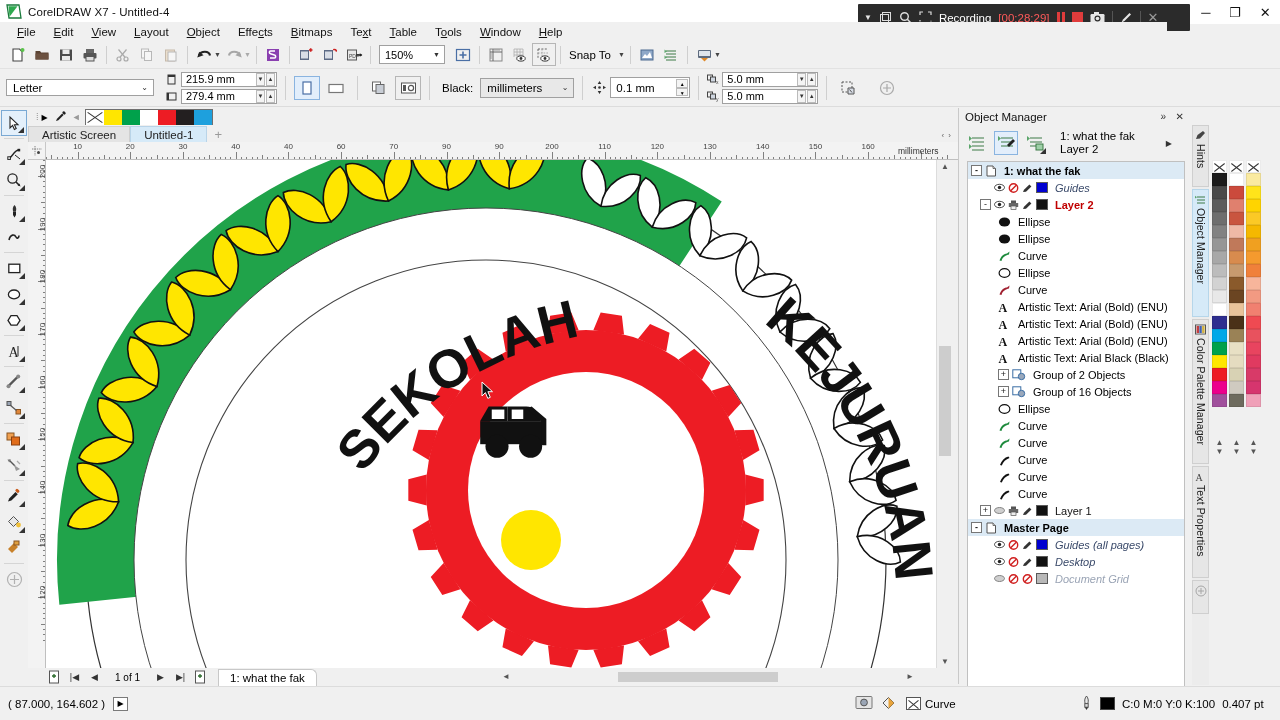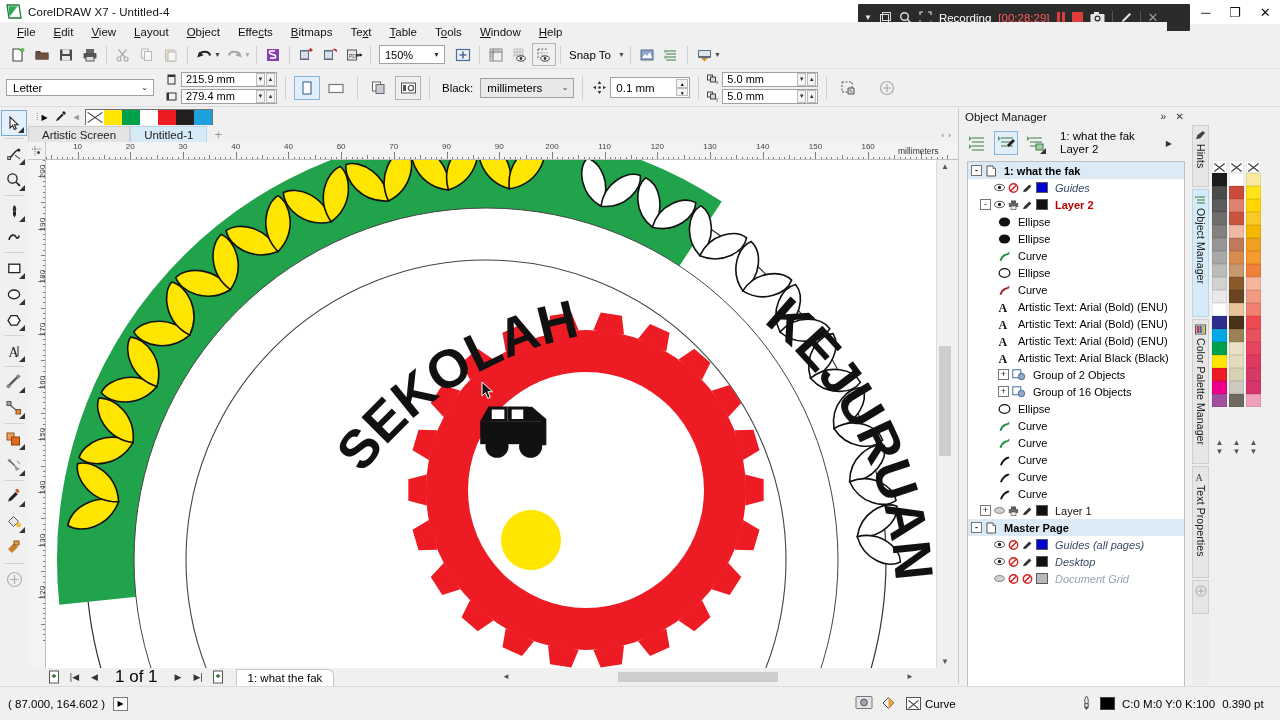--- a/index.html
+++ b/index.html
@@ -260,21 +260,21 @@
   .palscroll { position:absolute; width:15px; display:flex; flex-direction:column;
      align-items:center; font-size:8px; color:#555; }
 
   
   .pagebar {
     position:absolute; left:46px; top:668px; width:450px; height:18px;
     display:flex; align-items:center; gap:3px; background:#f0f0f0;
   }
   .pb-ico { width:17px; height:15px; display:flex; align-items:center; justify-content:center;
      cursor:default; color:#333; font-size:9px; }
-  .pagecount { font-size:17px; padding:0 9px; }
+  .pagecount { font-size:10px; padding:0 9px; }
   .pagetab {
     height:17px; padding:0 11px; display:flex; align-items:center; font-size:11.5px;
     background:#fff; border:1px solid #c8c8c8; border-bottom:none; margin-left:6px;
     border-radius:0 6px 0 0;
   }
   .statusbar {
     position:absolute; left:0; top:686px; width:1280px; height:34px;
     background:#f0f0f0; border-top:1px solid #dcdcdc; display:flex; align-items:center;
   }
   .coord { font-size:11.5px; margin-left:8px; }
@@ -1871,17 +1871,17 @@
     <span class="st-outgrp">
       <span>
         <svg width="13" height="16" viewBox="0 0 13 16">
             <path d="M6.5 1 C8.6 3.4 8.6 6.4 7.8 8.6 H5.2 C4.4 6.4 4.4 3.4 6.5 1 Z" fill="#e8e8e8" stroke="#555"></path>
             <rect x="4.8" y="8.6" width="3.4" height="3.6" fill="#ddd" stroke="#555"></rect>
             <path d="M4.8 12.2 H8.2 L6.5 15 Z" fill="#333"></path>
           </svg>
       </span>
       <span class="blkbox"></span>
       <span class="st-text">C:0 M:0 Y:0 K:100</span>
-      <span class="st-text">0.390 pt</span>
+      <span class="st-text">0.407 pt</span>
     </span>
   </div>
 
 </div>
 
 </body></html>

